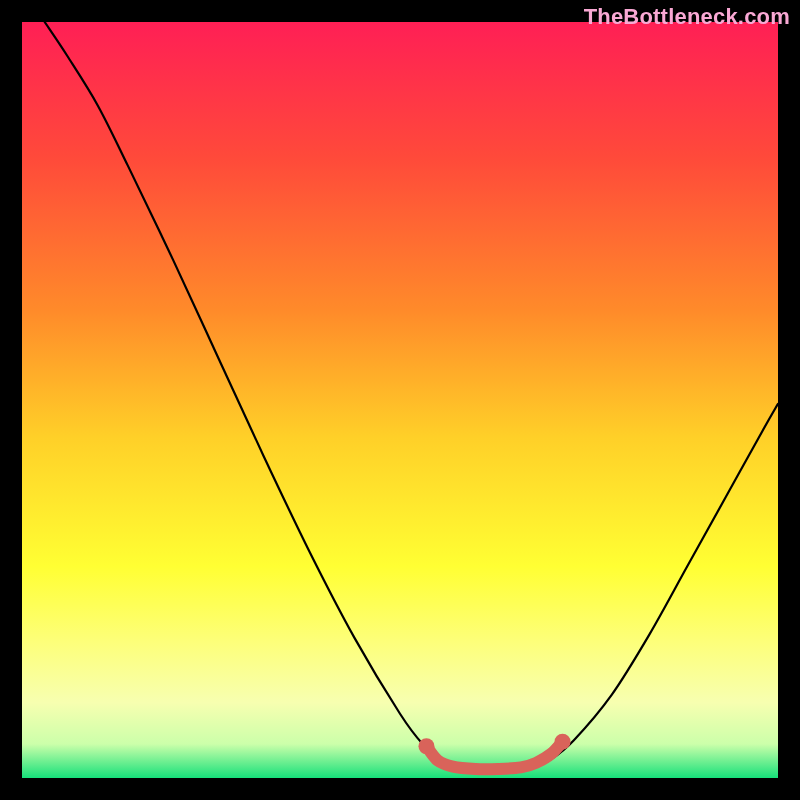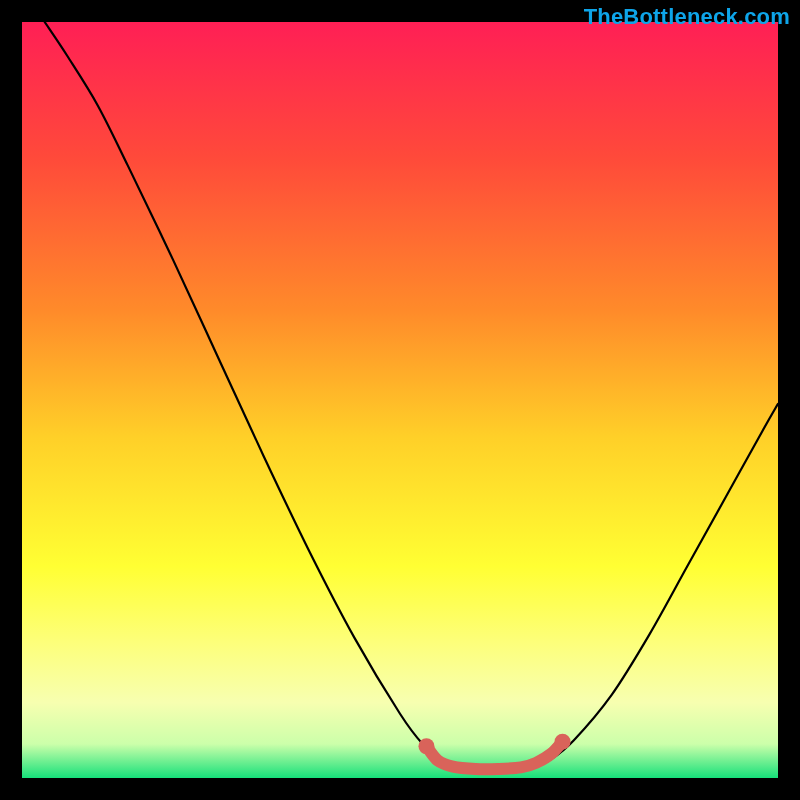--- a/index.html
+++ b/index.html
@@ -8,21 +8,21 @@
     width: 800px;
     height: 800px;
     background: #000;
     font-family: Arial, Helvetica, sans-serif;
     overflow: hidden;
   }
   .watermark {
     position: absolute;
     top: 4px;
     right: 10px;
-    color: #0ea5e9;
+    color: #f9a8d4;
     font-size: 22px;
     font-weight: bold;
     z-index: 10;
     letter-spacing: 0.2px;
   }
   .chart-stage {
     position: absolute;
     left: 22px;
     top: 22px;
     width: 756px;

